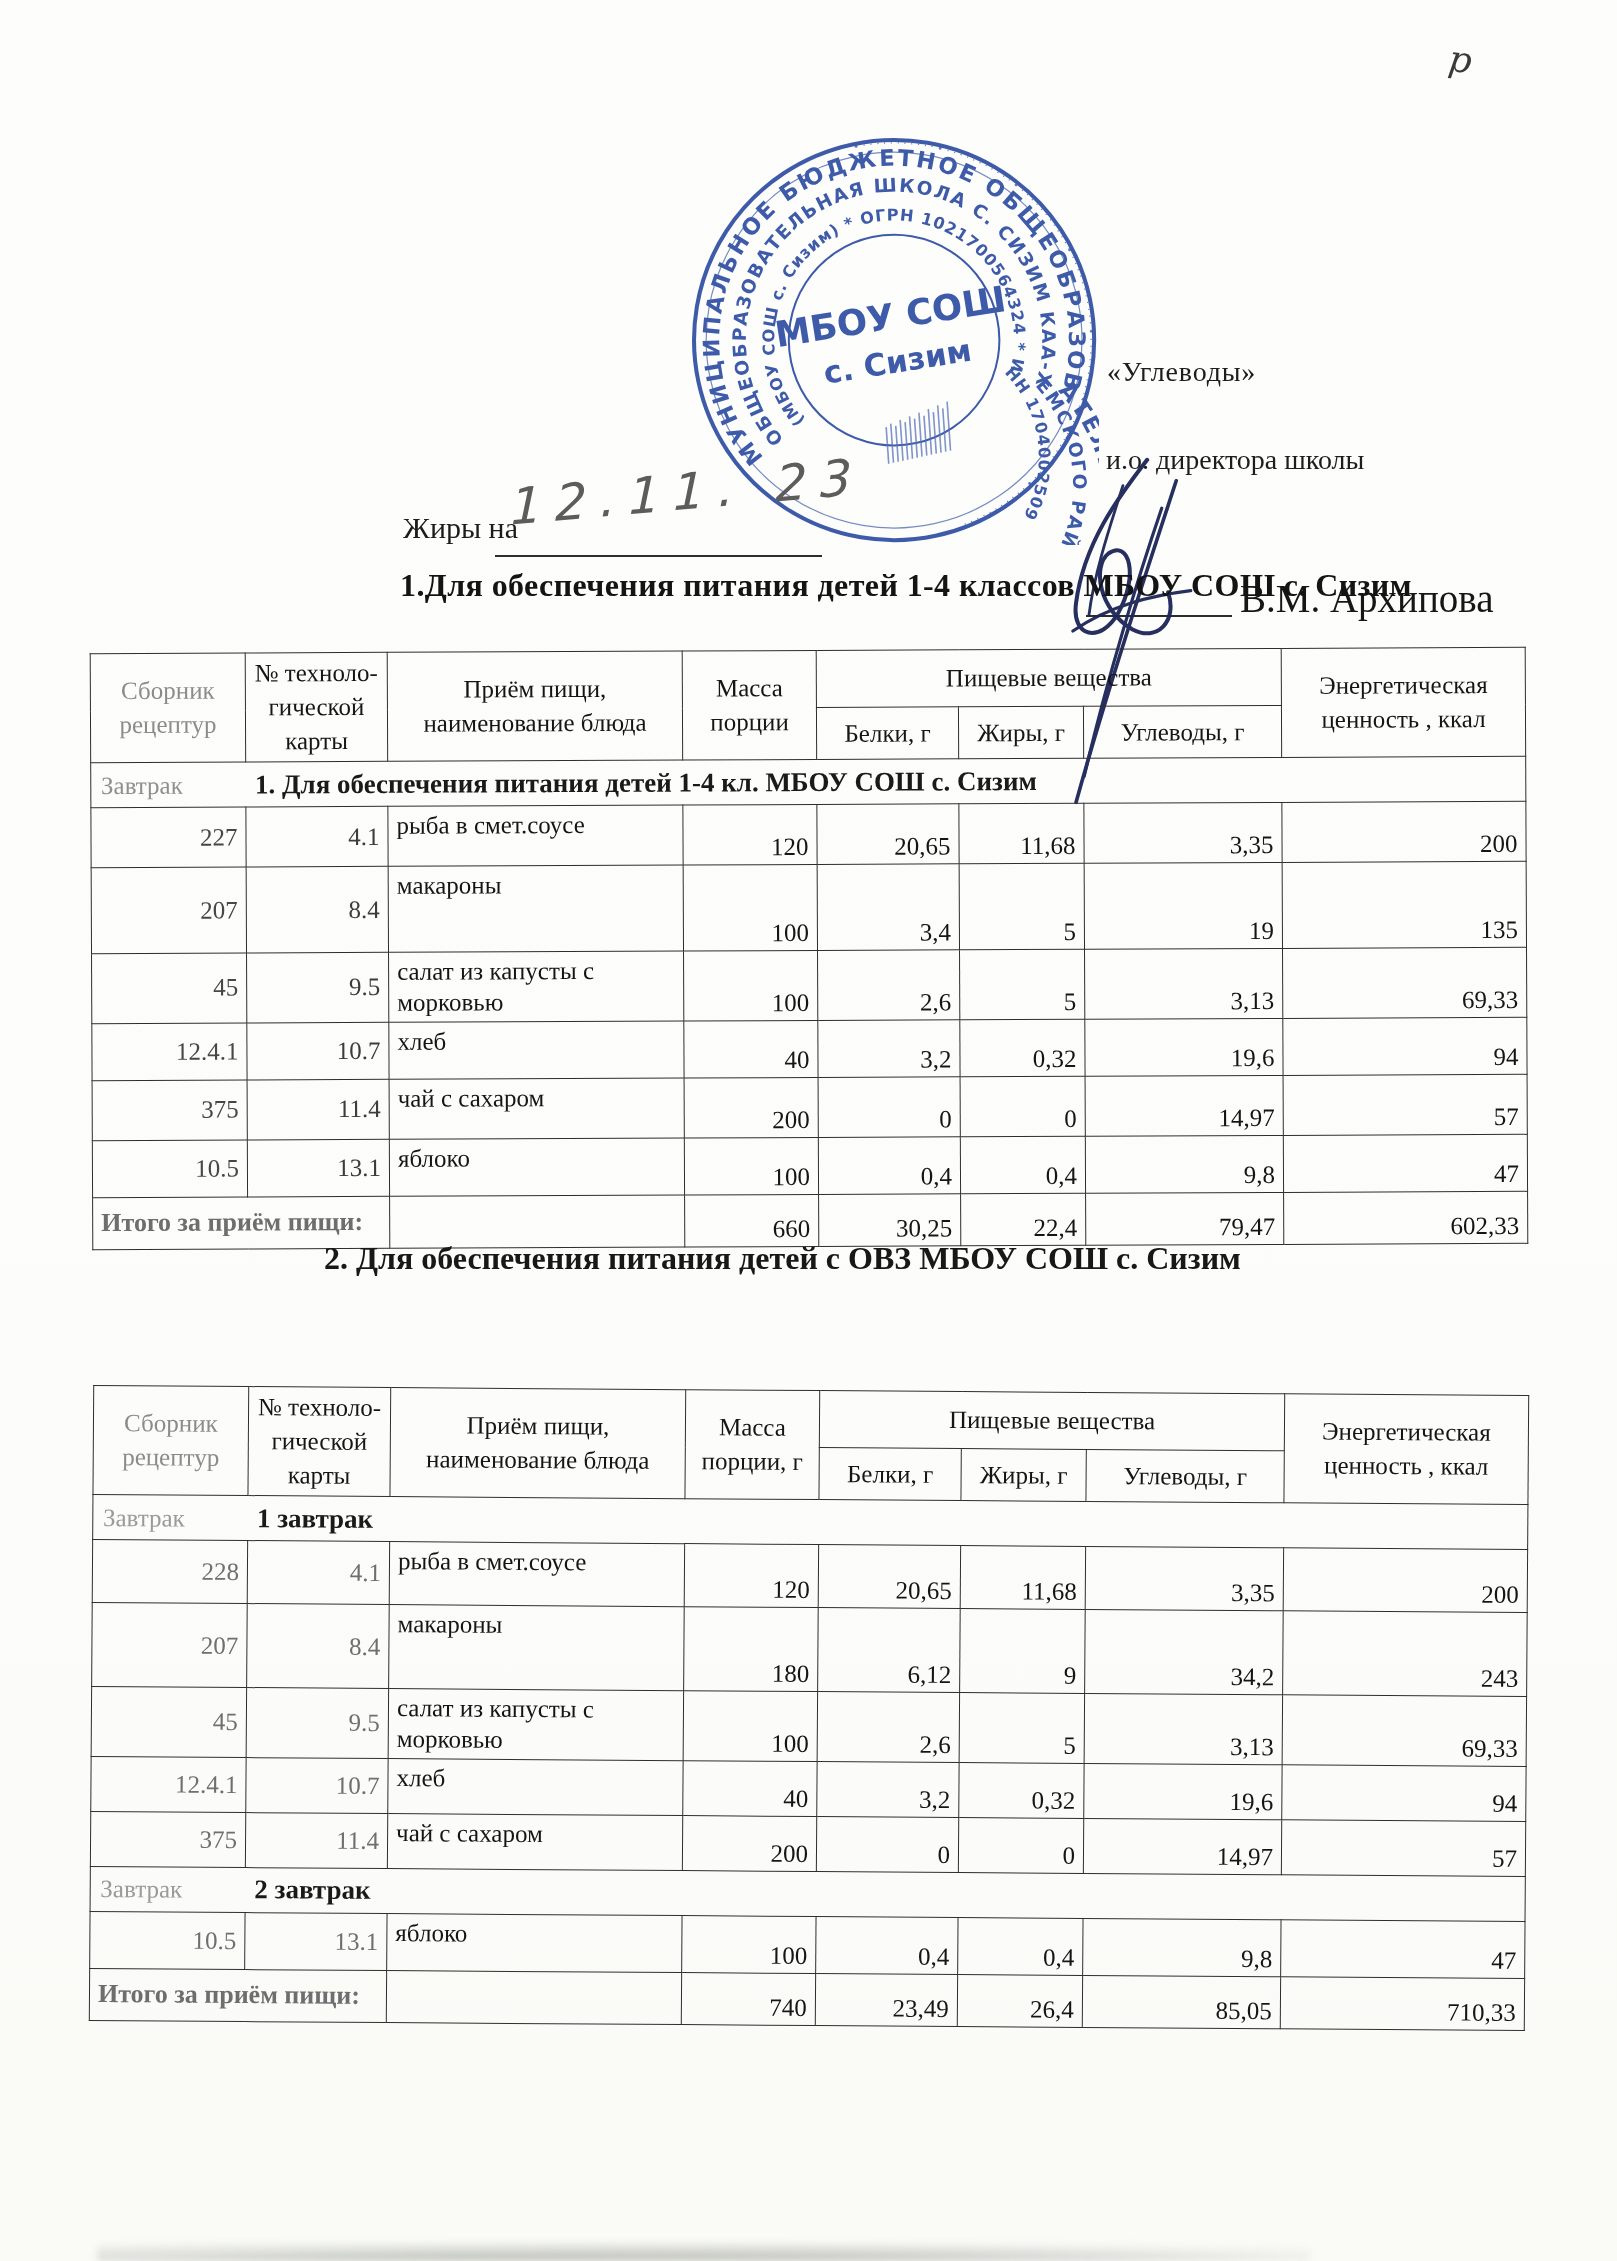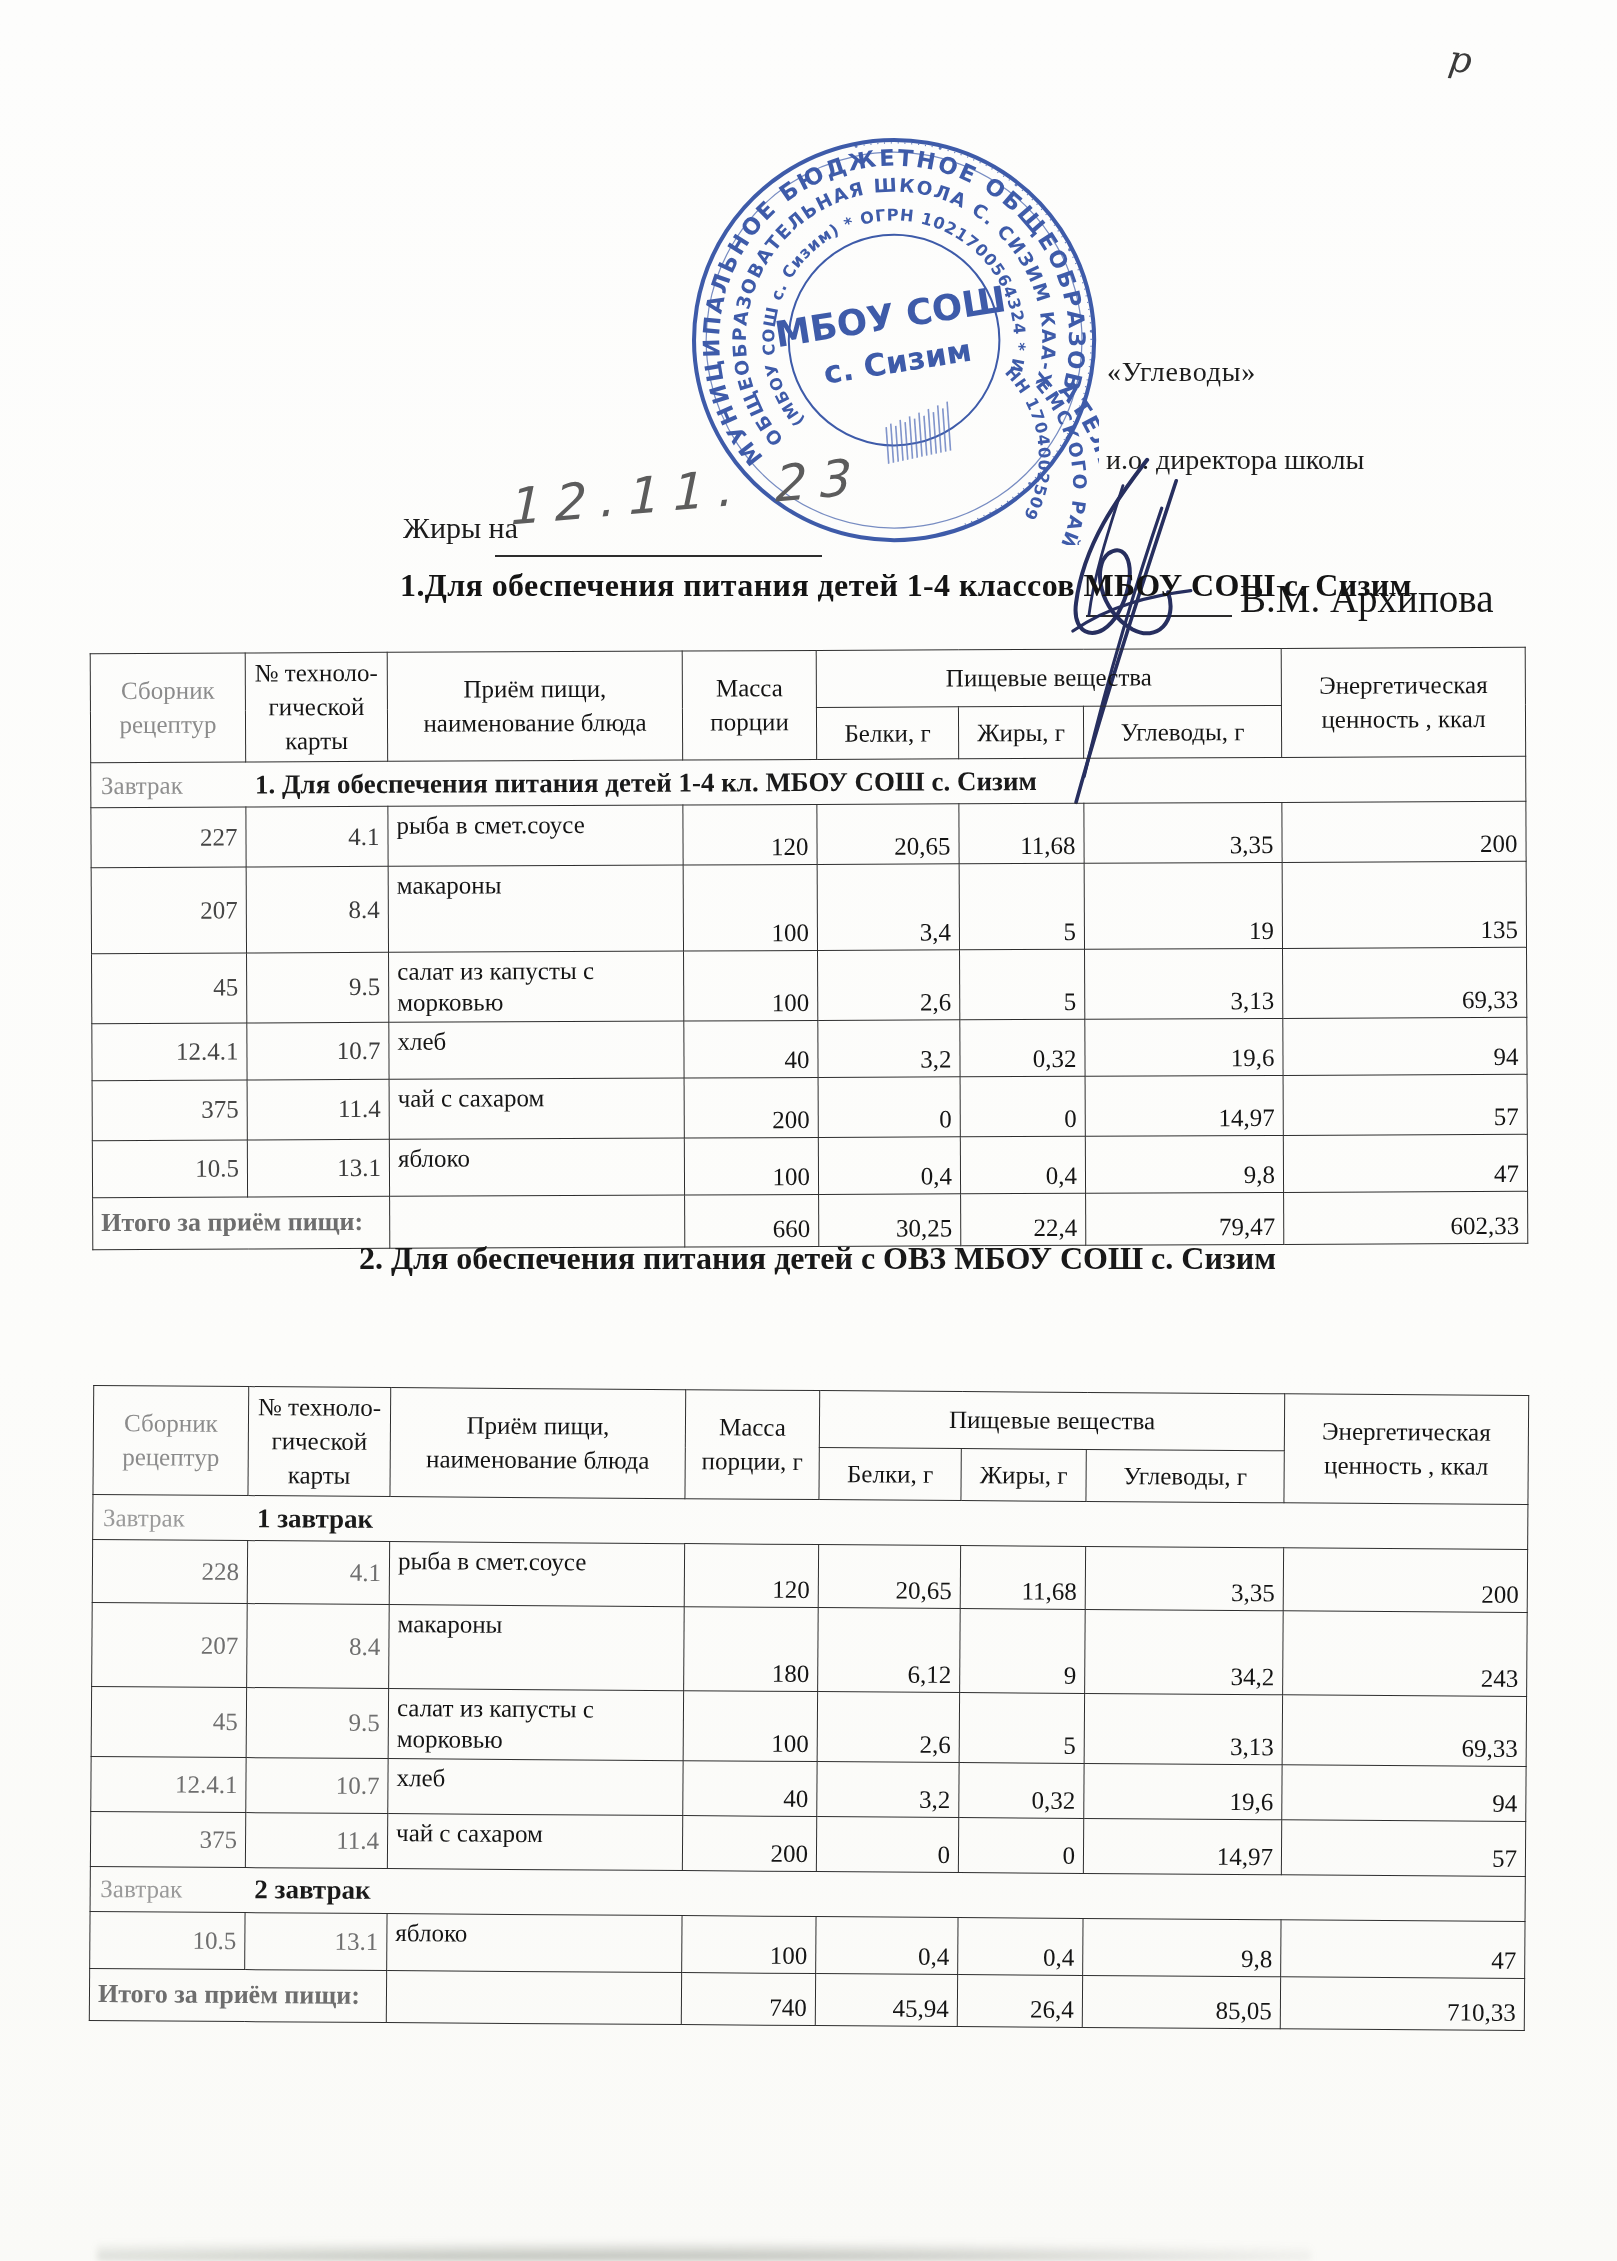--- a/index.html
+++ b/index.html
@@ -65,21 +65,20 @@
     transform:rotate(-5deg) skewX(-6deg);
     white-space:nowrap;
   }
   .heading-1{
     position:absolute;left:400px;top:567px;
     font-size:32px;font-weight:bold;color:#141414;
     letter-spacing:0.4px;
   }
   .heading-2{
     position:absolute;left:324px;top:1240px;width:987px;
-    text-align:center;
     font-size:32px;font-weight:bold;color:#181818;
   }
   
   table.menu{
     position:absolute;left:91px;width:1435px;
     border-collapse:collapse;
     table-layout:fixed;
     font-size:25px;color:#151515;
   }
   table.t1{top:650px;transform:rotate(-0.25deg);}
@@ -408,21 +407,21 @@
       <td class="c-num">100</td>
       <td class="c-num">0,4</td>
       <td class="c-num">0,4</td>
       <td class="c-num">9,8</td>
       <td class="c-num">47</td>
     </tr>
     <tr style="height:52px">
       <td colspan="2" class="c-total">Итого за приём пищи:</td>
       <td class="c-name"></td>
       <td class="c-num">740</td>
-      <td class="c-num">45,94</td>
+      <td class="c-num">23,49</td>
       <td class="c-num">26,4</td>
       <td class="c-num">85,05</td>
       <td class="c-num">710,33</td>
     </tr>
   </tbody>
     </table>
 
   <div class="bottom-smudge"></div>
 
 </div>

